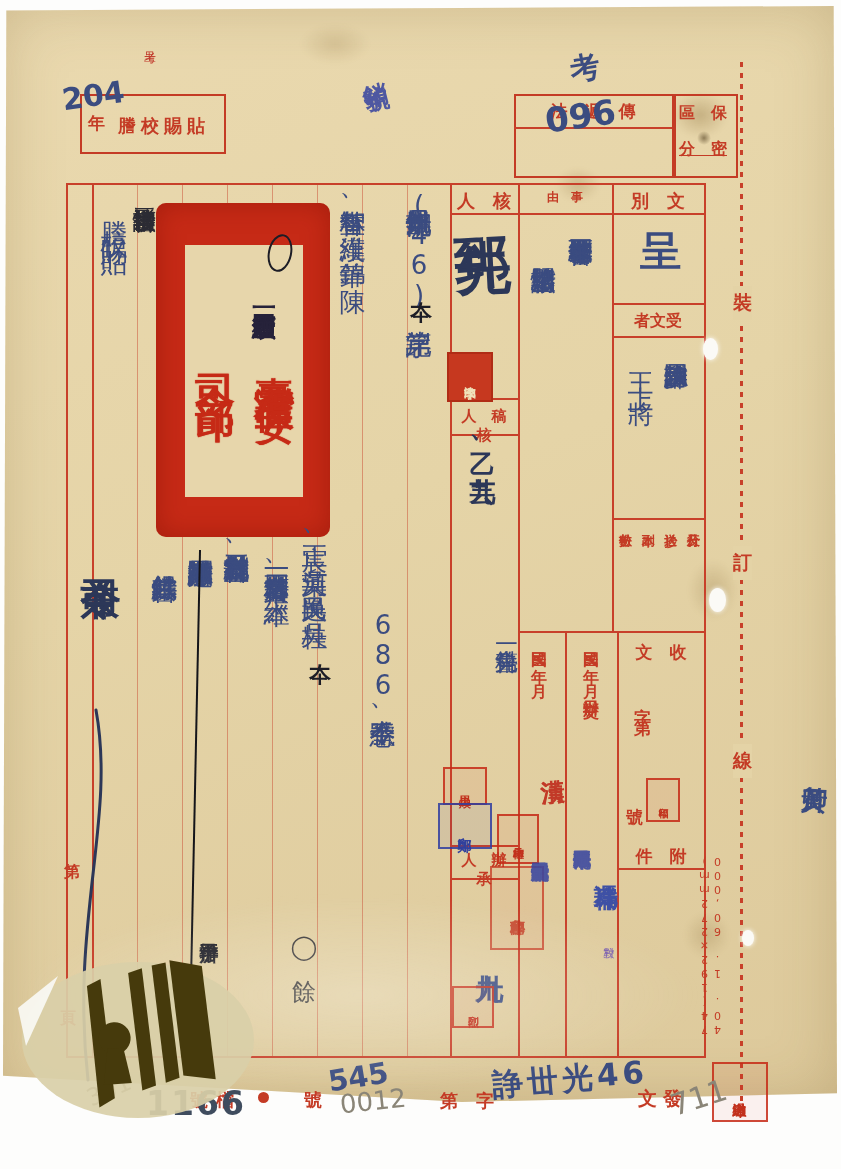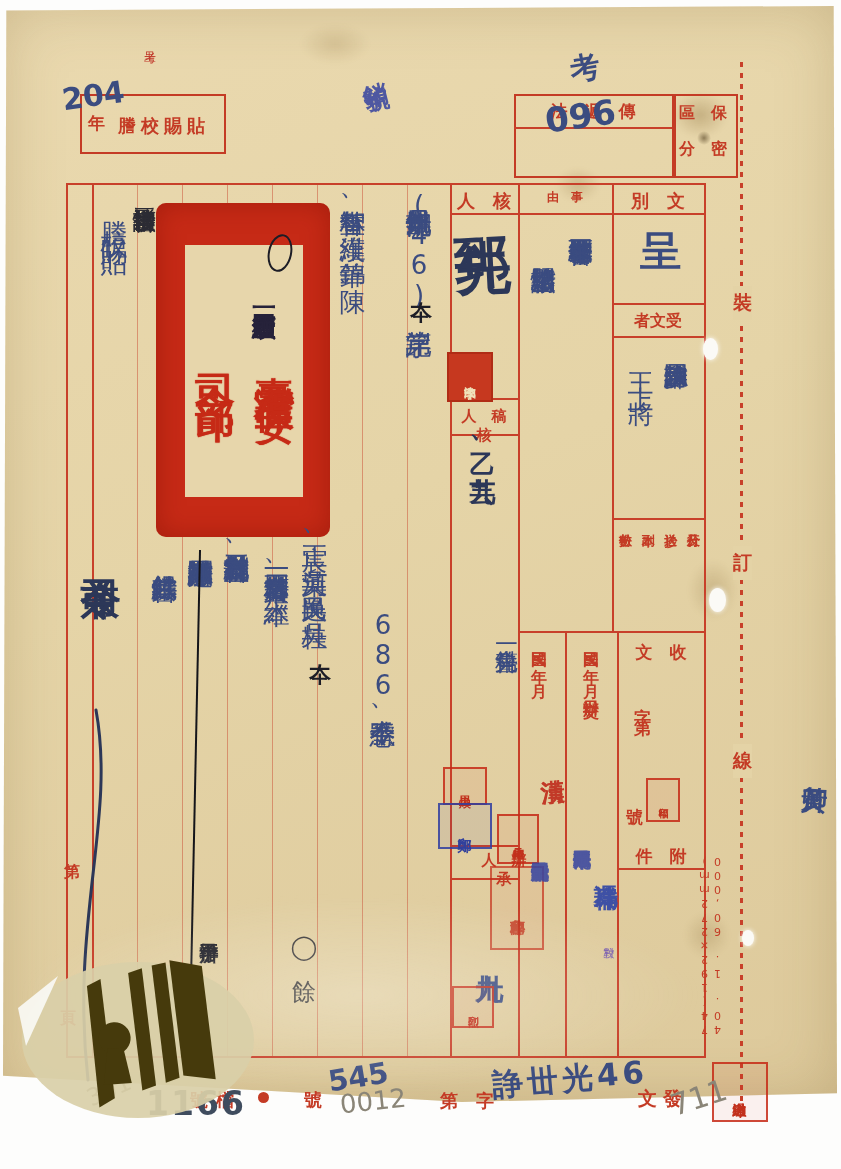--- a/index.html
+++ b/index.html
@@ -50,21 +50,21 @@
   <div class="abs" style="left:80px;top:94px;width:142px;height:56px;border:2px solid #c43b25;"></div>
   <div class="abs lbl" style="left:88px;top:112px;font-size:17px;">年</div>
   <div class="abs lbl" style="left:118px;top:114px;font-size:18px;letter-spacing:5px;">謄校賜貼</div>
 
 
   <div class="abs" style="left:514px;top:94px;width:158px;height:80px;border:2px solid #c43b25;"></div>
   <div class="abs lbl" style="left:520px;top:100px;width:146px;text-align:center;font-size:17px;">法　遞　傳</div>
   <div class="hl" style="left:514px;top:127px;width:158px;"></div>
   <div class="abs" style="left:672px;top:94px;width:62px;height:80px;border:2px solid #c43b25;"></div>
   <div class="abs lbl" style="left:677px;top:103px;width:52px;text-align:center;font-size:16px;">區　保</div>
-  <div class="abs lbl" style="left:677px;top:139px;width:52px;text-align:center;font-size:16px;">分　密</div>
+  <div class="abs lbl" style="left:677px;top:139px;width:52px;text-align:center;font-size:16px;text-decoration:underline;">分　密</div>
 
   <div class="hl" style="left:66px;top:183px;width:640px;"></div>
   <div class="hl" style="left:66px;top:1056px;width:640px;"></div>
   <div class="vl" style="left:66px;top:183px;height:875px;"></div>
   <div class="vl" style="left:704px;top:183px;height:875px;"></div>
   <div class="vl" style="left:92px;top:183px;height:873px;"></div>
   <div class="vl" style="left:450px;top:183px;height:873px;"></div>
   <div class="vl" style="left:518px;top:183px;height:873px;"></div>
   <div class="vl" style="left:612px;top:183px;height:448px;"></div>
   <div class="vl" style="left:565px;top:631px;height:425px;"></div>
@@ -86,21 +86,21 @@
   <div class="hl" style="left:617px;top:868px;width:87px;"></div>
   <div class="hl" style="left:450px;top:398px;width:68px;"></div>
   <div class="hl" style="left:450px;top:434px;width:68px;"></div>
   <div class="hl" style="left:450px;top:845px;width:68px;"></div>
   <div class="hl" style="left:450px;top:878px;width:68px;"></div>
 
   <div class="abs lbl" style="left:616px;top:189px;width:84px;text-align:center;font-size:18px;">別　文</div>
   <div class="abs lbl" style="left:522px;top:189px;width:86px;text-align:center;font-size:12px;">由　事</div>
   <div class="abs lbl" style="left:454px;top:189px;width:60px;text-align:center;font-size:18px;">人　核</div>
   <div class="abs lbl" style="left:454px;top:407px;width:60px;text-align:center;font-size:15px;">人　稿　核</div>
-  <div class="abs lbl" style="left:454px;top:851px;width:60px;text-align:center;font-size:15px;margin-left:20px;">人　辦　承</div>
+  <div class="abs lbl" style="left:454px;top:851px;width:60px;text-align:center;font-size:15px;">人　辦　承</div>
   <div class="abs lbl" style="left:616px;top:311px;width:84px;text-align:center;font-size:16px;">者文受</div>
 
   <div class="abs" style="left:616px;top:524px;width:86px;height:100px;display:flex;justify-content:space-between;">
     <span class="v lbl" style="font-size:13px;">份數</span>
     <span class="v lbl" style="font-size:13px;">副本</span>
     <span class="v lbl" style="font-size:13px;">抄送</span>
     <span class="v lbl" style="font-size:13px;">分行及</span>
   </div>
 
   <div class="abs lbl" style="left:622px;top:641px;width:78px;text-align:center;font-size:17px;">文　收</div>

